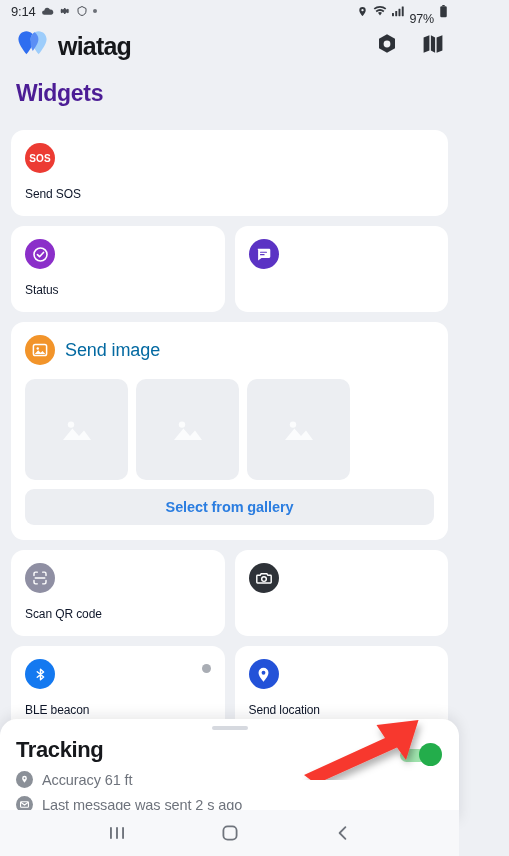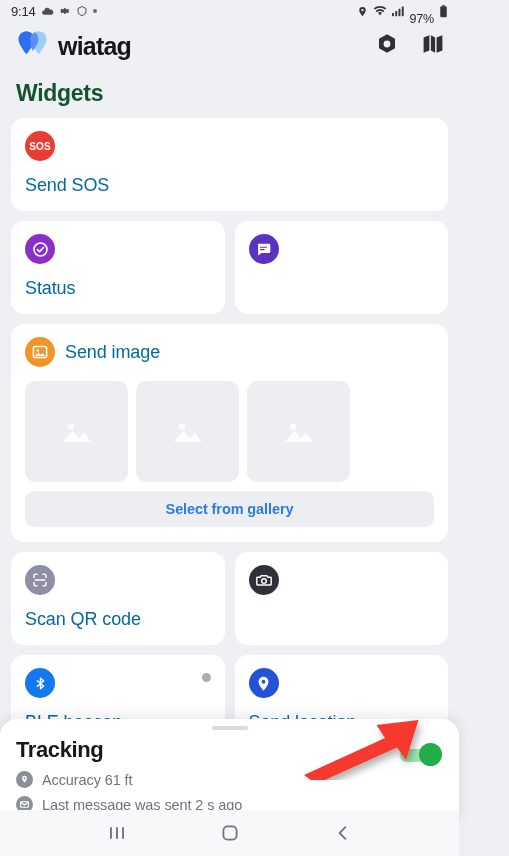--- a/index.html
+++ b/index.html
@@ -27,34 +27,34 @@
   .appbar {
     height: 48px; display: flex; align-items: center;
     justify-content: space-between; padding: 0 14px 0 16px;
   }
   .brand { display: flex; align-items: center; gap: 8px; }
   .brand-name { font-size: 25px; font-weight: 700; color: #15171a; letter-spacing: -0.8px; }
   .appbar-actions { display: flex; align-items: center; gap: 22px; }
 
   
   .page-title {
-    font-size: 23px; font-weight: 700; color: #14532d;
+    font-size: 23px; font-weight: 700; color: #4c1d95;
     padding: 10px 0 11px 16px; letter-spacing: -0.3px;
   }
 
   
-  .cards { padding: 0 11px; display: flex; flex-direction: column; gap: 10px; }
+  .cards { padding: 0 11px; display: flex; flex-direction: column; gap: 10px; margin-top: 12px; }
   .row { display: flex; gap: 10px; }
   .card {
     background: #fff; border-radius: 13px; padding: 13px 14px 15px 14px;
   }
   .card.full { width: 100%; }
   .card.half { flex: 1 1 0; }
   .card-label {
-    font-size: 18px; color: #0369a1; margin-top: 14px; letter-spacing: -0.1px;
+    font-size: 12px; color: #0f172a; margin-top: 14px; letter-spacing: -0.1px;
   }
   .card-head { display: flex; align-items: center; gap: 10px; position: relative; }
   .card-head .card-label-inline {
     font-size: 18px; color: #0369a1; margin: 0; letter-spacing: -0.1px;
   }
 
   
   .badge {
     width: 30px; height: 30px; border-radius: 50%;
     display: flex; align-items: center; justify-content: center;

